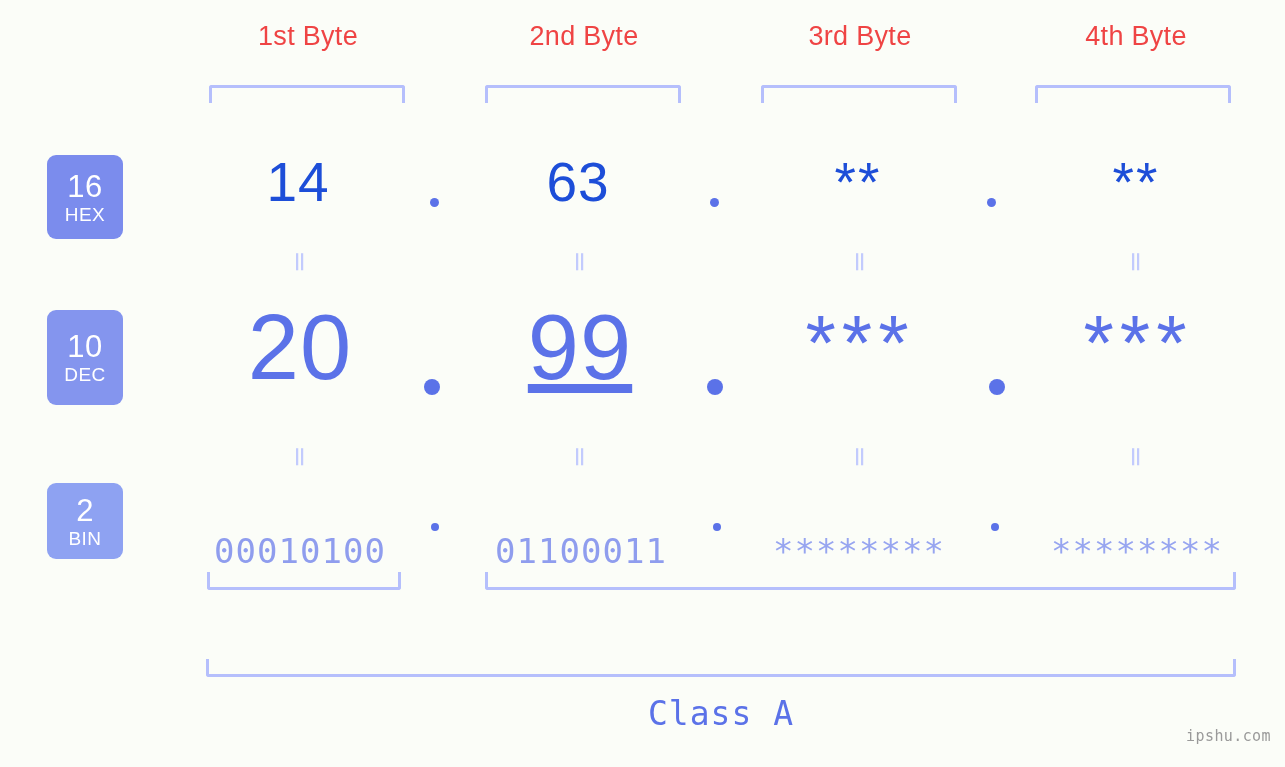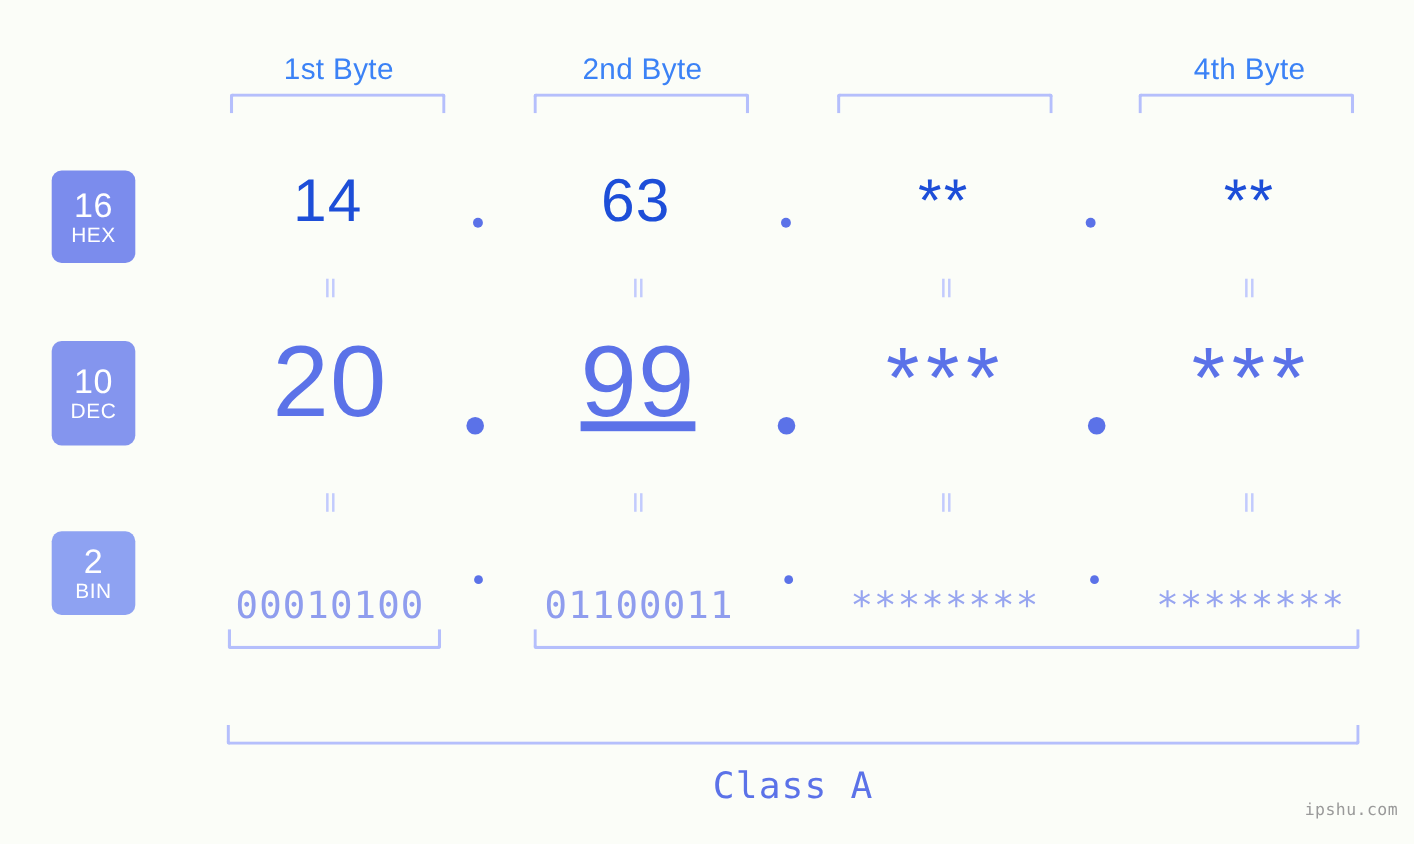--- a/index.html
+++ b/index.html
@@ -14,25 +14,25 @@
   }
   #stage {
     position: relative;
     width: 1285px; height: 767px;
     background: #fbfdf8;
   }
 
   
   .byte-head {
     position: absolute;
-    top: 48px;
+    top: 21px;
     width: 240px;
     text-align: center;
     font-size: 27px;
-    color: #3b82f6;
+    color: #ef4444;
     letter-spacing: 0.3px;
     white-space: nowrap;
   }
 
   
   .bracket {
     position: absolute;
     box-sizing: border-box;
     border: 3px solid #b5bffc;
     height: 18px;
@@ -164,20 +164,21 @@
     letter-spacing: 0.4px;
   }
 </style>
 </head>
 <body>
 
 <div id="stage">
 
   <div class="byte-head" style="left:188px;">1st Byte</div>
   <div class="byte-head" style="left:464px;">2nd Byte</div>
+  <div class="byte-head" style="left:740px;">3rd Byte</div>
   <div class="byte-head" style="left:1016px;">4th Byte</div>
 
   <div class="bracket down" style="left:209px; top:85px; width:196px;"></div>
   <div class="bracket down" style="left:485px; top:85px; width:196px;"></div>
   <div class="bracket down" style="left:761px; top:85px; width:196px;"></div>
   <div class="bracket down" style="left:1035px; top:85px; width:196px;"></div>
 
   <div class="badge" id="badge-hex">
     <span class="num">16</span>
     <span class="lbl">HEX</span>

